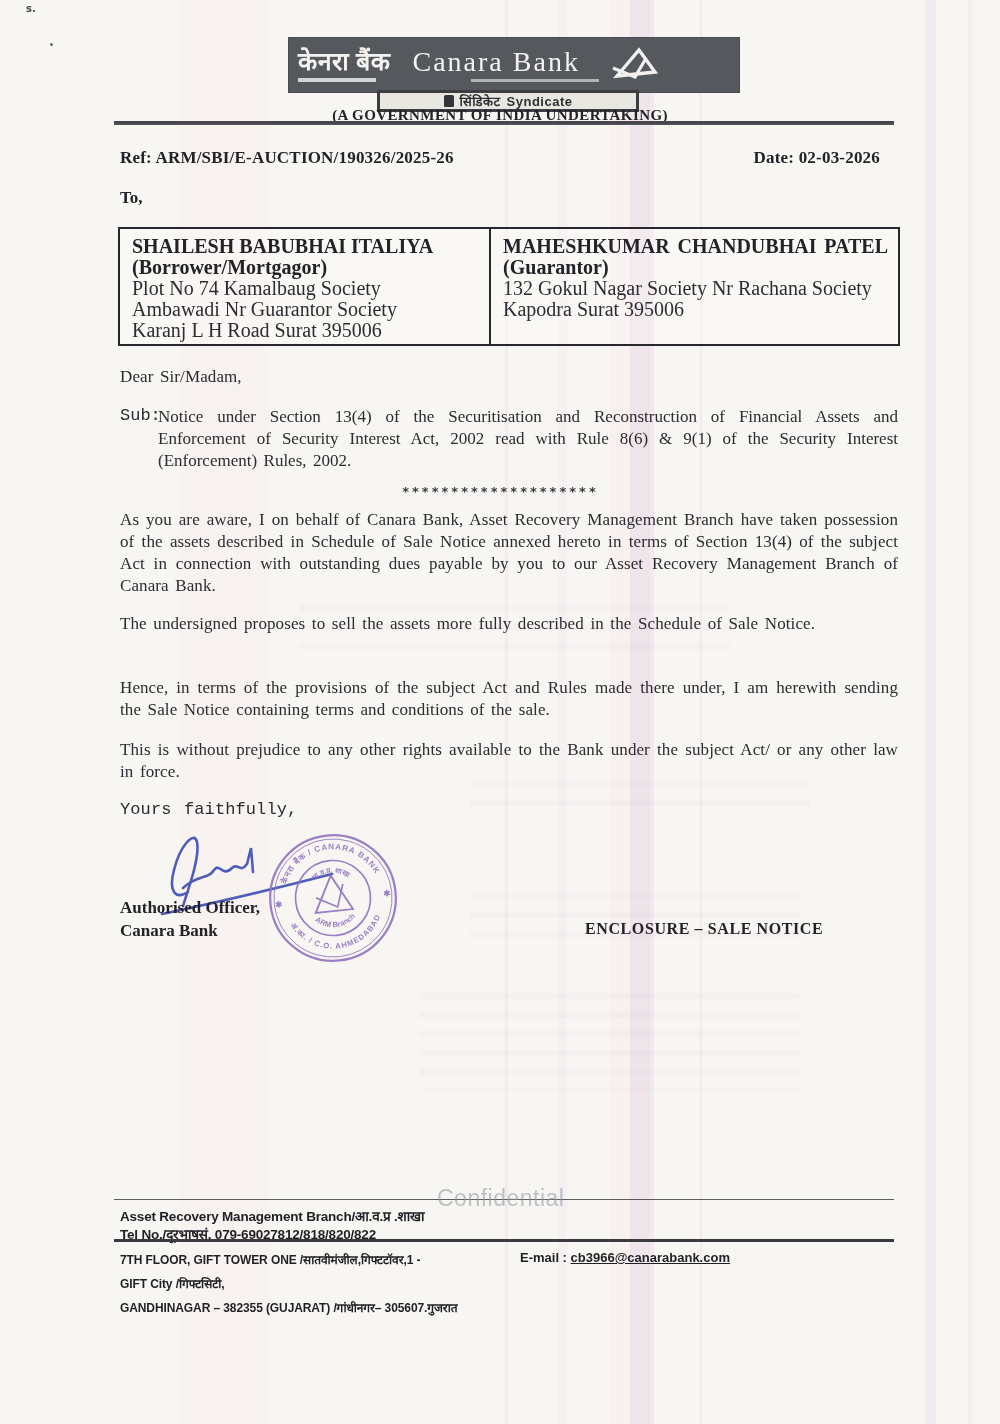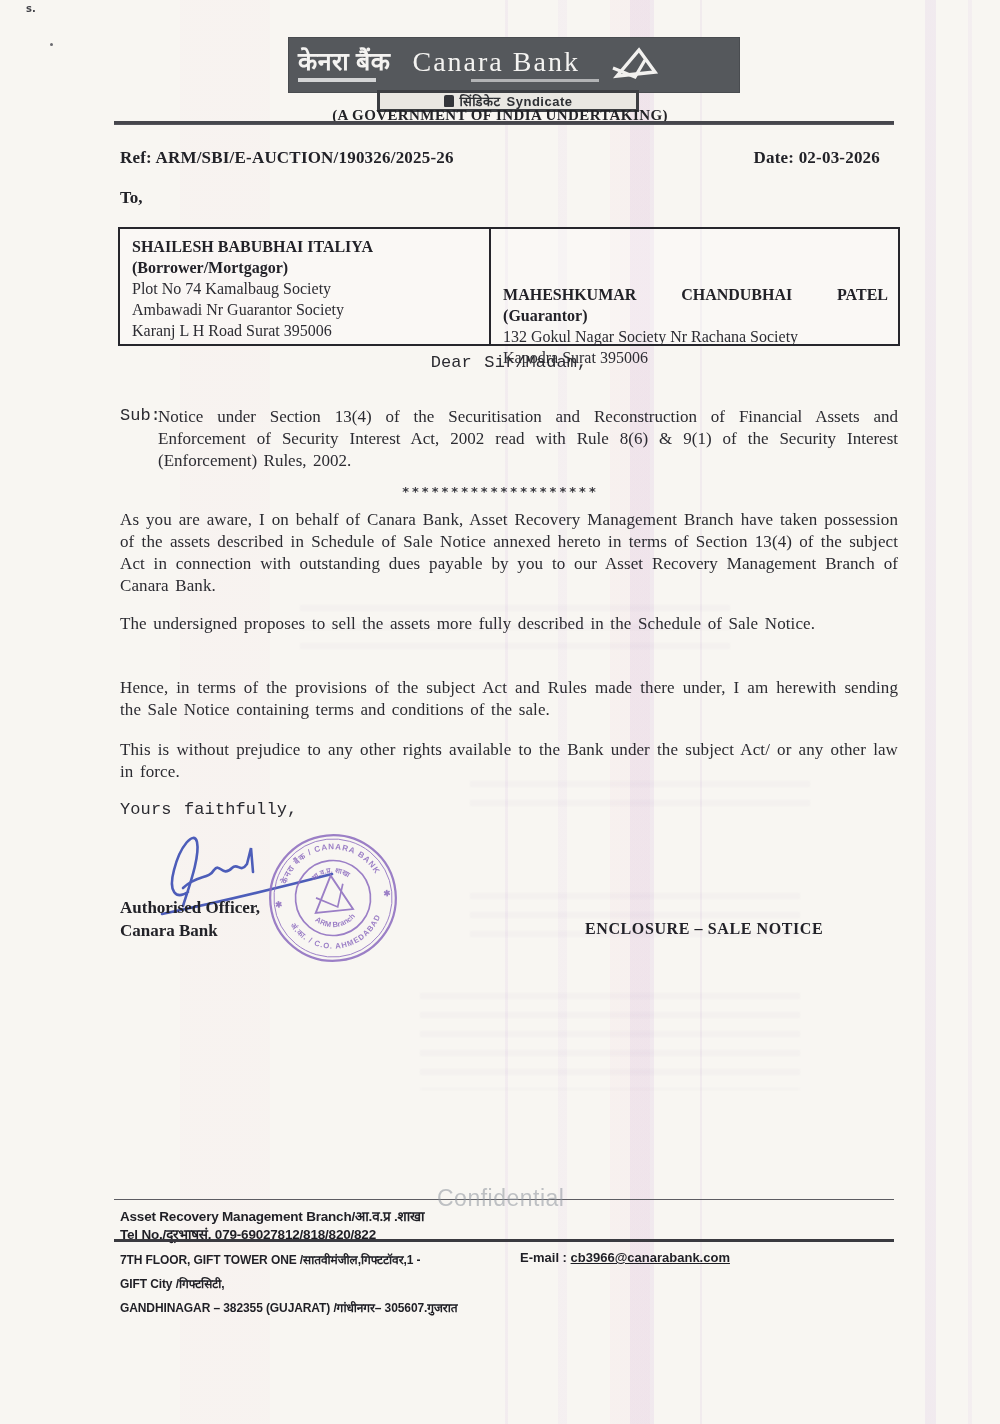--- a/index.html
+++ b/index.html
@@ -59,30 +59,30 @@
   
   .refrow { position:absolute; left:120px; top:148px; width:760px; display:flex; justify-content:space-between;
             font:bold 17px "Liberation Serif",serif; letter-spacing:.2px; color:#222228; }
   .to { position:absolute; left:120px; top:188px; font:bold 17px "Liberation Serif",serif; color:#222228; }
 
   
   .boxes {
     position:absolute; left:118px; top:227px; width:782px; height:119px;
     border:2px solid #26262c; display:flex; background:rgba(255,255,255,.25);
   }
-  .boxes .cell { padding:7px 10px 6px 12px; font-size:16px; line-height:21px; color:#2c2c32; }
+  .boxes .cell { padding:7px 10px 6px 12px; font-size:20px; line-height:21px; color:#2c2c32; }
   .boxes .cell.left  { width:372px; border-right:2px solid #26262c; }
   .boxes .cell.right { width:408px; }
   .boxes .bold { font-weight:bold; color:#222228; }
-  .boxes .spread { text-align:justify; text-align-last:justify;margin-top:48px; }
+  .boxes .spread { text-align:justify; text-align-last:justify; }
 
   
   .bodytxt { position:absolute; left:120px; width:778px; font-size:17px; line-height:22px;
              color:#2b2b31; text-align:justify; letter-spacing:.1px; word-spacing:2.2px; }
-  .greeting { top:352px; text-align:center;font-family:Liberation Mono, monospace; }
+  .greeting { top:366px; text-align:left; }
   .sublabel { position:absolute; left:120px; top:406px; font-size:17px;font-family:Liberation Mono, monospace; }
   .subtext  { position:absolute; left:158px; top:406px; width:740px; font-size:17px; line-height:22px;
               text-align:justify; word-spacing:2.2px; color:#2b2b31; }
   .separator { position:absolute; left:0; top:484px; width:1000px; text-align:center;
                font:bold 13px "DejaVu Sans Mono",monospace; letter-spacing:2px; color:#3a3a40; }
   .p1 { top:509px; } .p2 { top:613px; } .p3 { top:677px; } .p4 { top:739px; }
   .closing { top:799px; text-align:left;font-family:Liberation Mono, monospace; }
 
   
   .sig-svg { position:absolute; left:150px; top:822px; }

